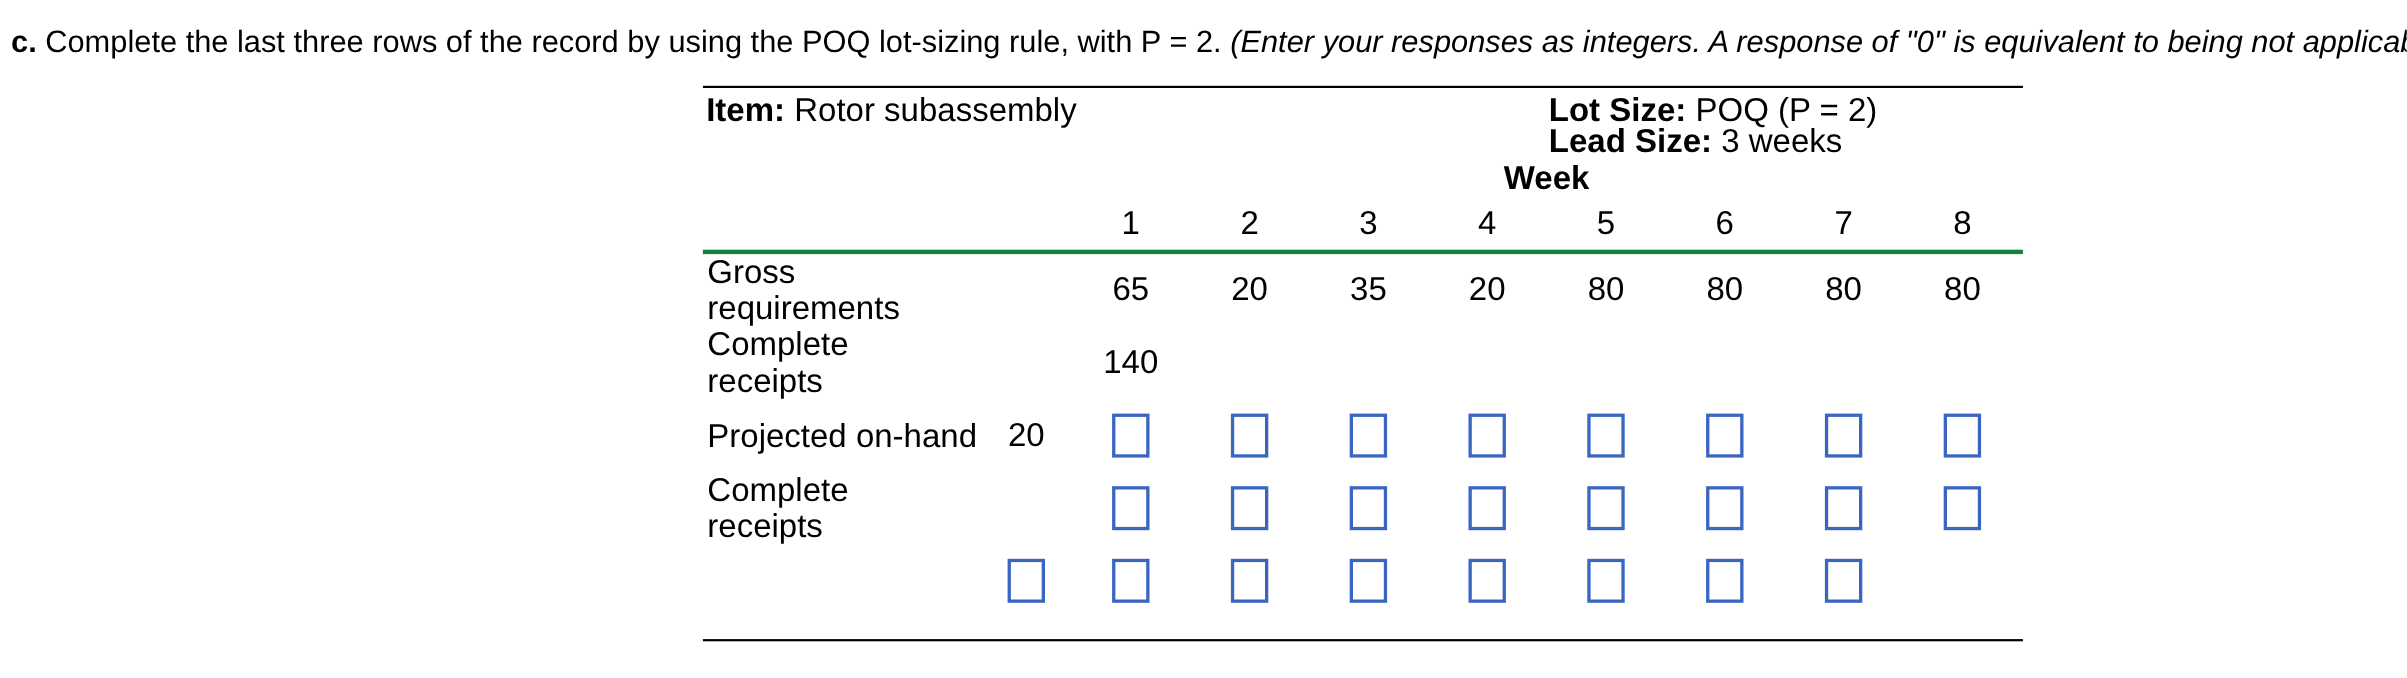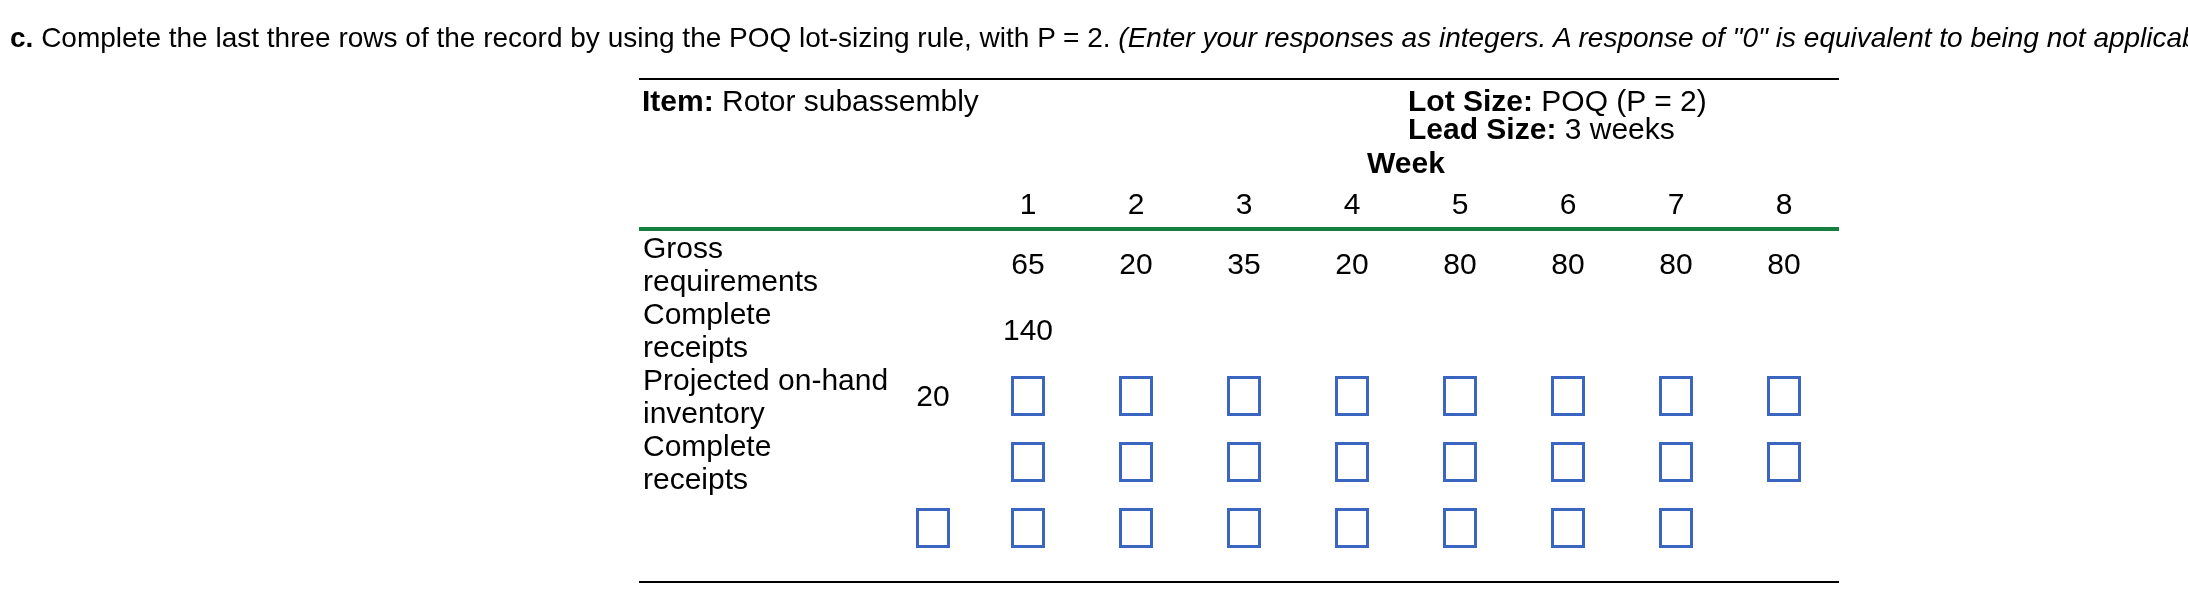--- a/index.html
+++ b/index.html
@@ -99,21 +99,20 @@
       <div class="cell"></div>
       <div class="cell"></div>
       <div class="cell"></div>
       <div class="cell"></div>
       <div class="cell"></div>
     </div>
 
     <div class="grid data-row">
       <div class="lbl">
           <span>Projected on-hand</span>
-          <span>inventory</span>
         </div>
       <div class="cell">20</div>
       <div class="cell">
           <input class="answer" type="text" style="">
         </div>
       <div class="cell">
           <input class="answer" type="text" style="">
         </div>
       <div class="cell">
           <input class="answer" type="text" style="">

